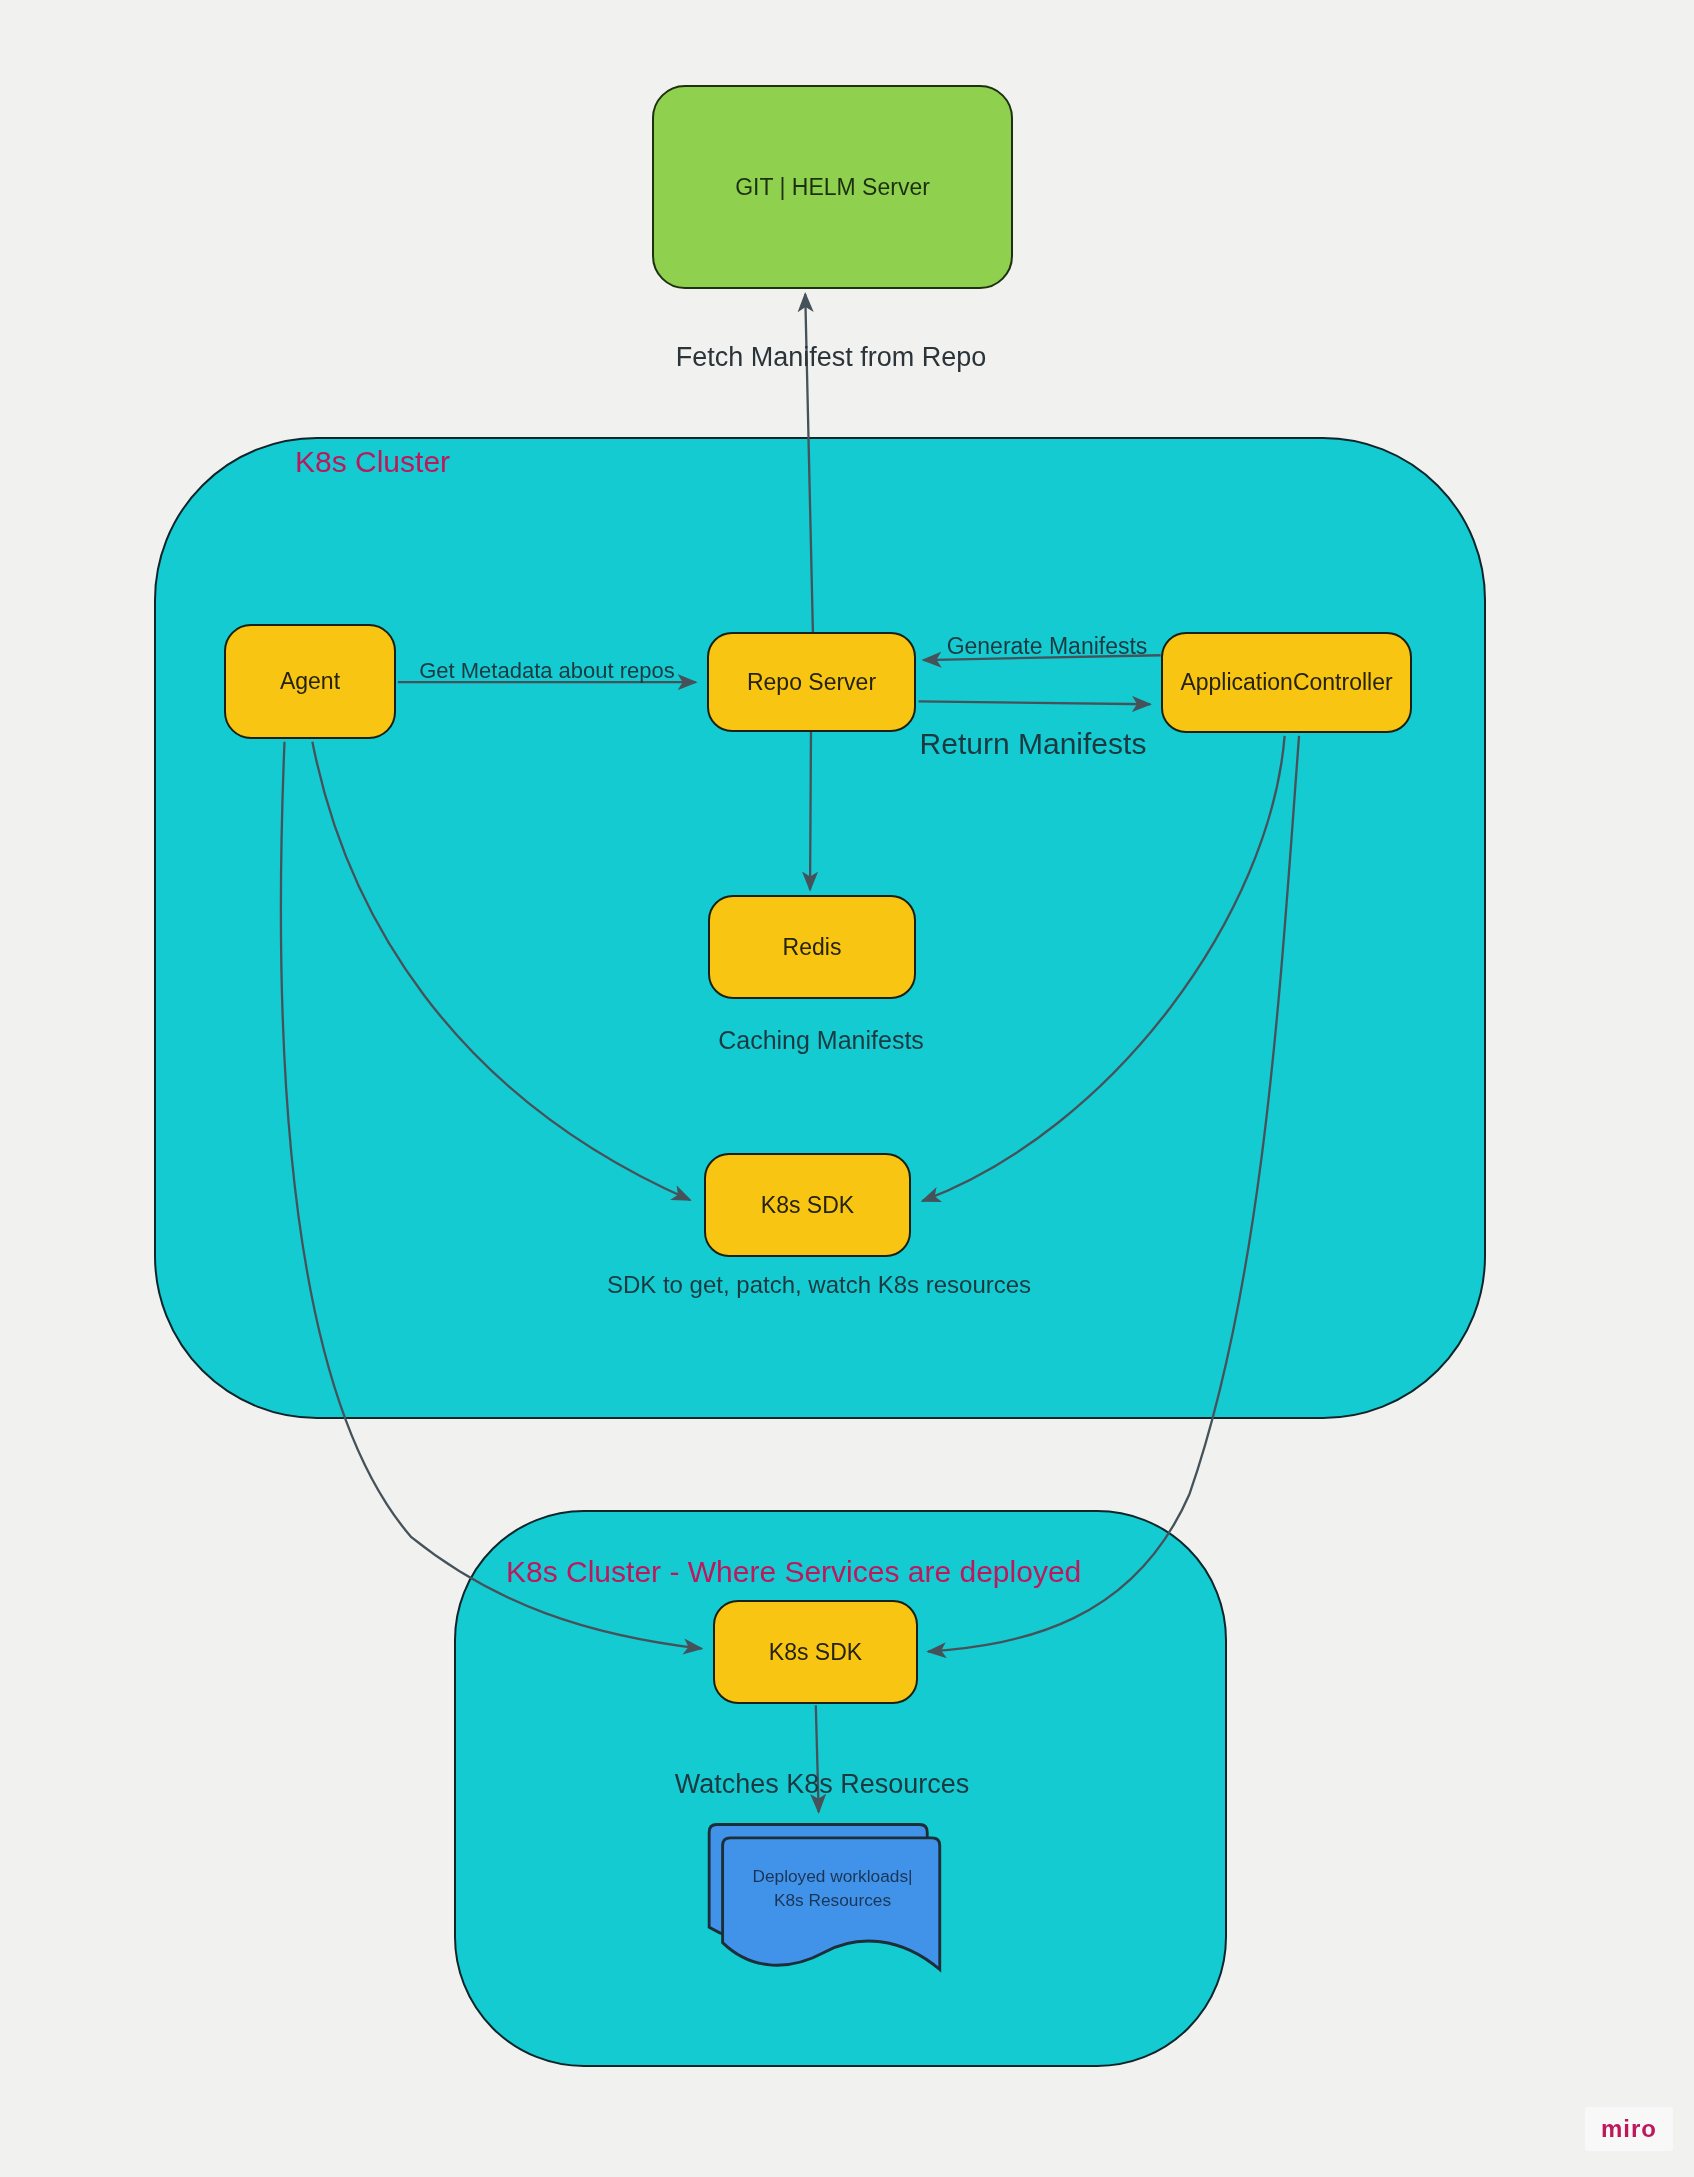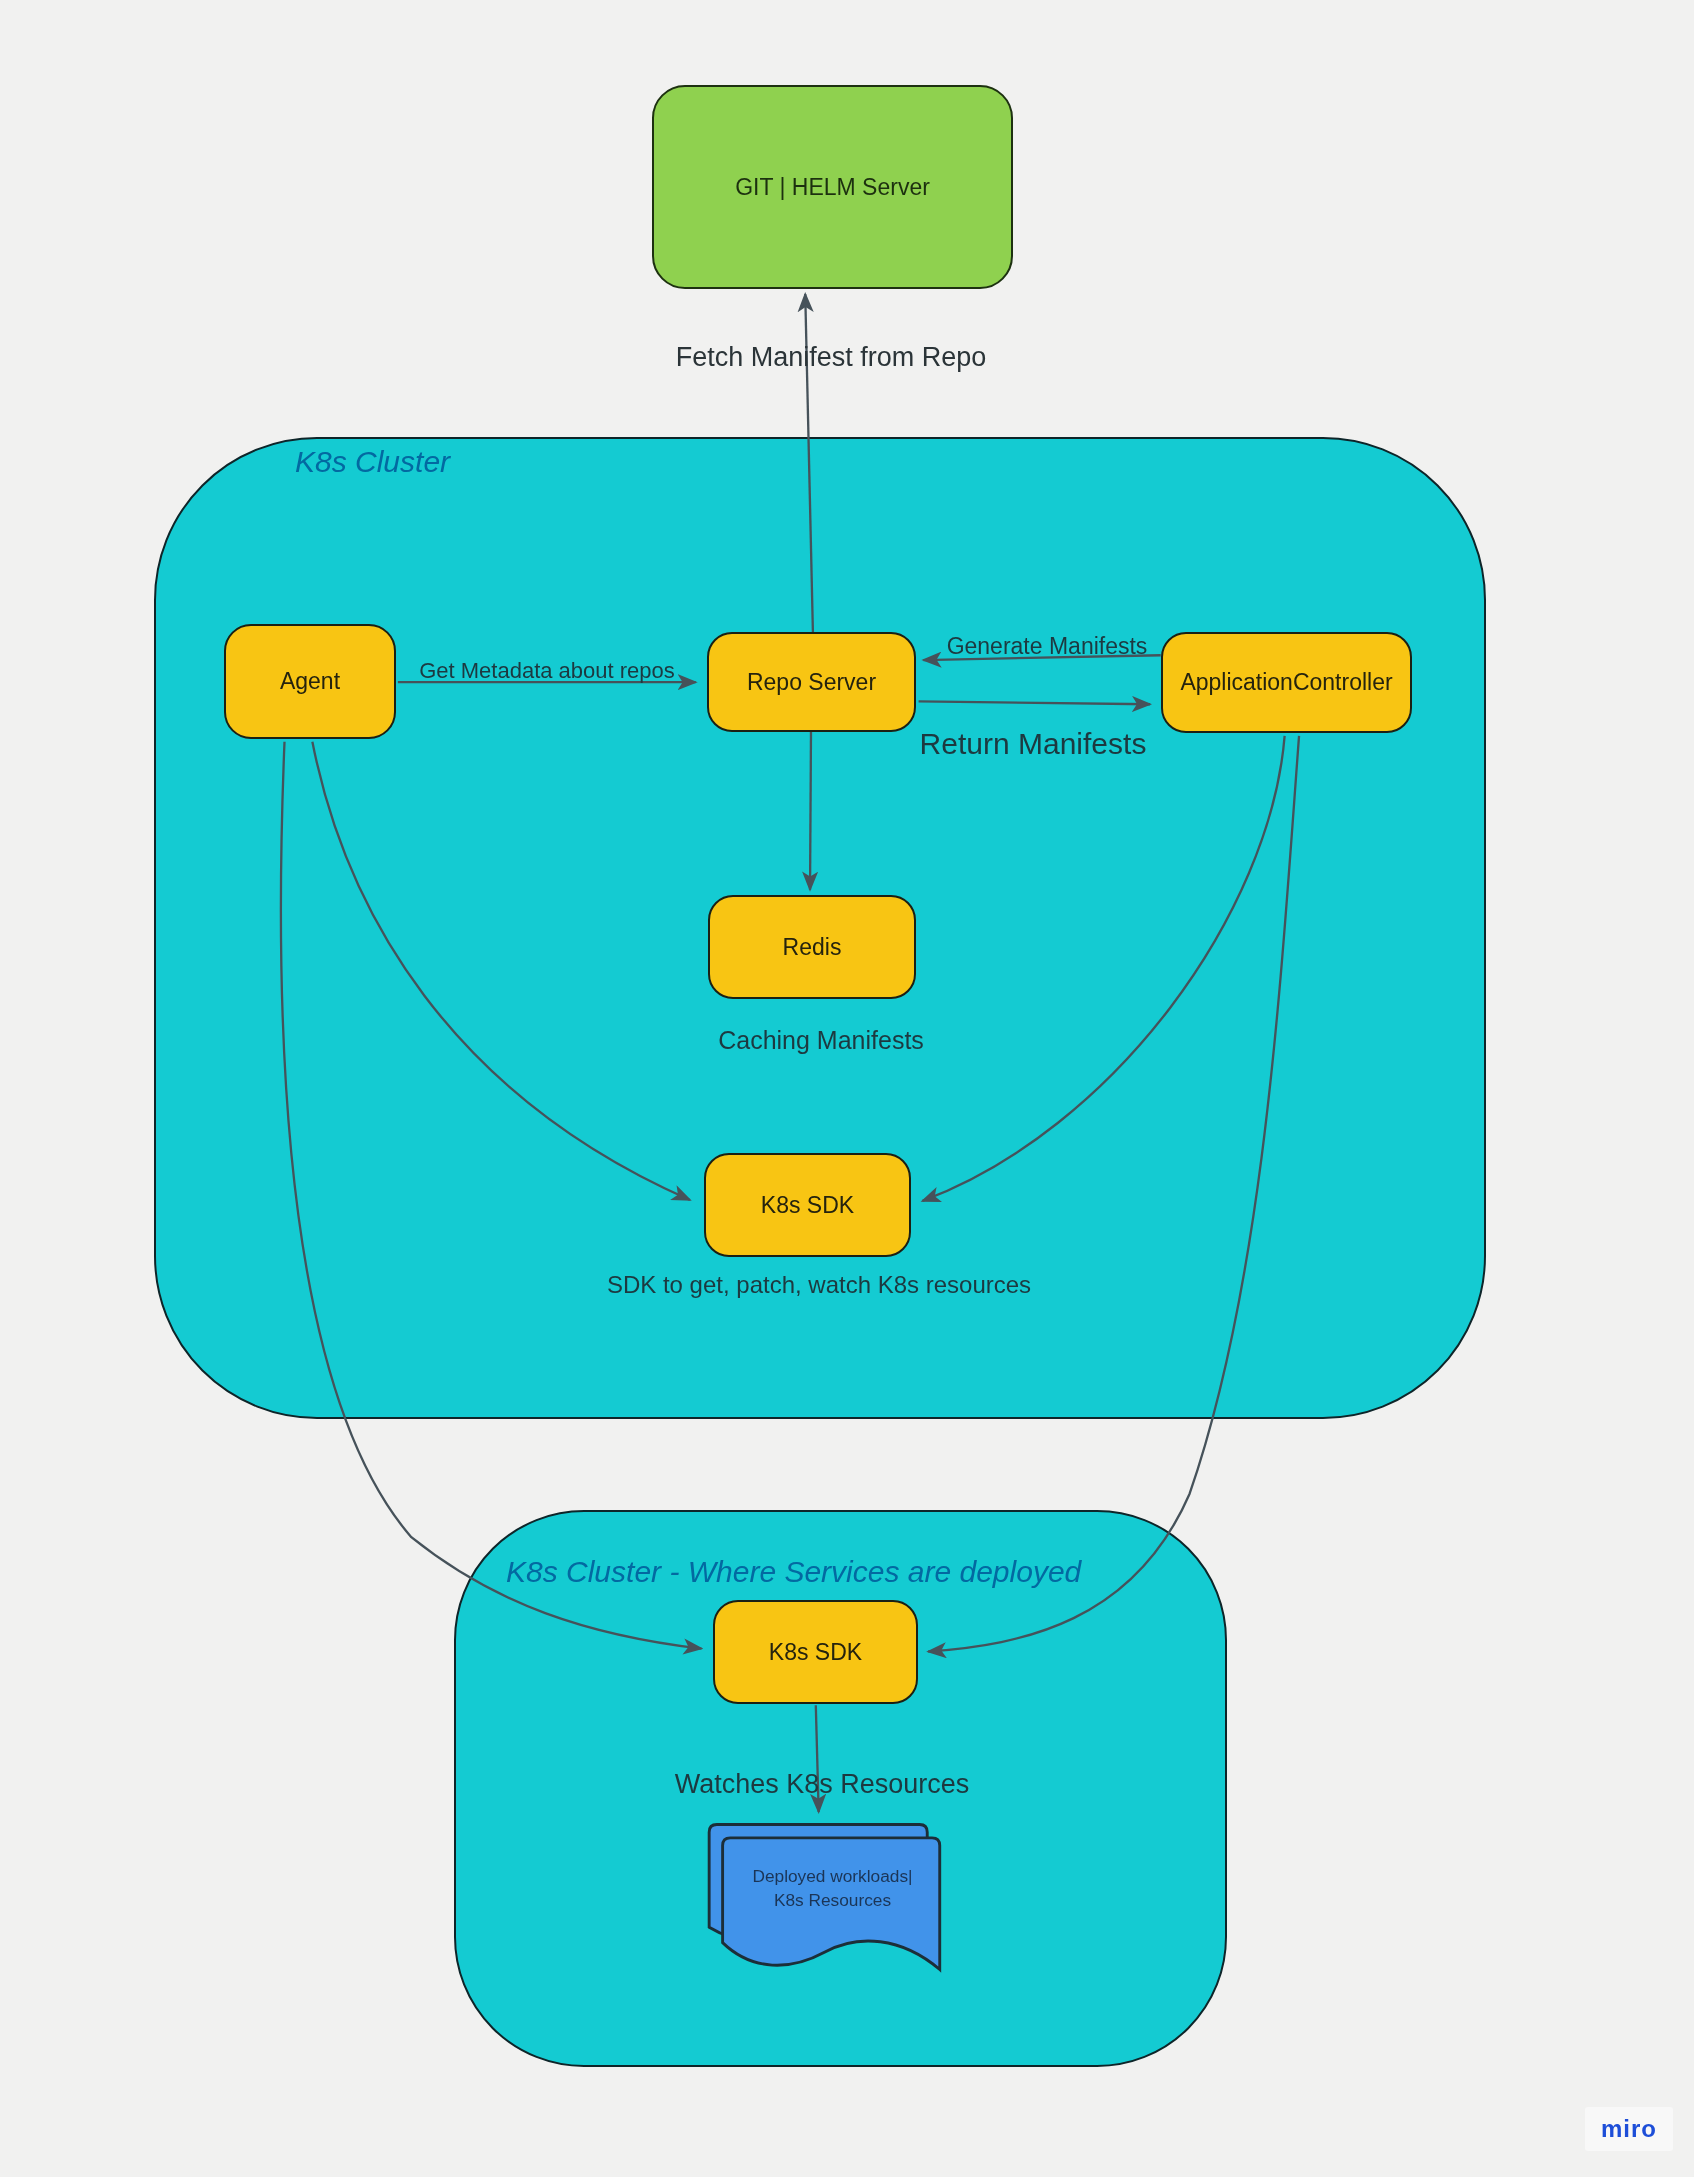--- a/index.html
+++ b/index.html
@@ -16,24 +16,23 @@
     background:#14cbd2;
     border:2.9px solid #0e2529;
     box-sizing:border-box;
     z-index:1;
   }
   #cluster1{left:154px;top:437px;width:1332px;height:982px;border-radius:163px;}
   #cluster2{left:454px;top:1510px;width:773px;height:557px;border-radius:130px;}
   .cluster-title{
     position:absolute;
     font-size:30px;
-    color:#0369a1;
+    color:#be185d;
     z-index:4;
     white-space:nowrap;
-    font-style:italic;
   }
   #cluster1-title{left:295px;top:445px;}
   #cluster2-title{left:506px;top:1535px;margin-top:20px;}
   #wires{
     position:absolute;left:0;top:0;width:1695px;height:2178px;
     z-index:2;pointer-events:none;
   }
   .node{
     position:absolute;
     display:flex;align-items:center;justify-content:center;
@@ -73,21 +72,21 @@
     z-index:4;text-align:center;
     font-size:17.3px;line-height:24px;
     color:#1b3557;
   }
   #miro-badge{
     position:absolute;left:1585px;top:2107px;width:88px;height:44px;
     background:#f8f8f8;border-radius:2.9px;
     display:flex;align-items:center;justify-content:center;
     z-index:5;
     font-size:24px;font-weight:600;letter-spacing:1px;
-    color:#1d4ed8;
+    color:#be185d;
   }
 </style>
 </head>
 <body>
 
 <div id="canvas">
 
   <div class="cluster" id="cluster1"></div>
   <div class="cluster" id="cluster2"></div>
 

